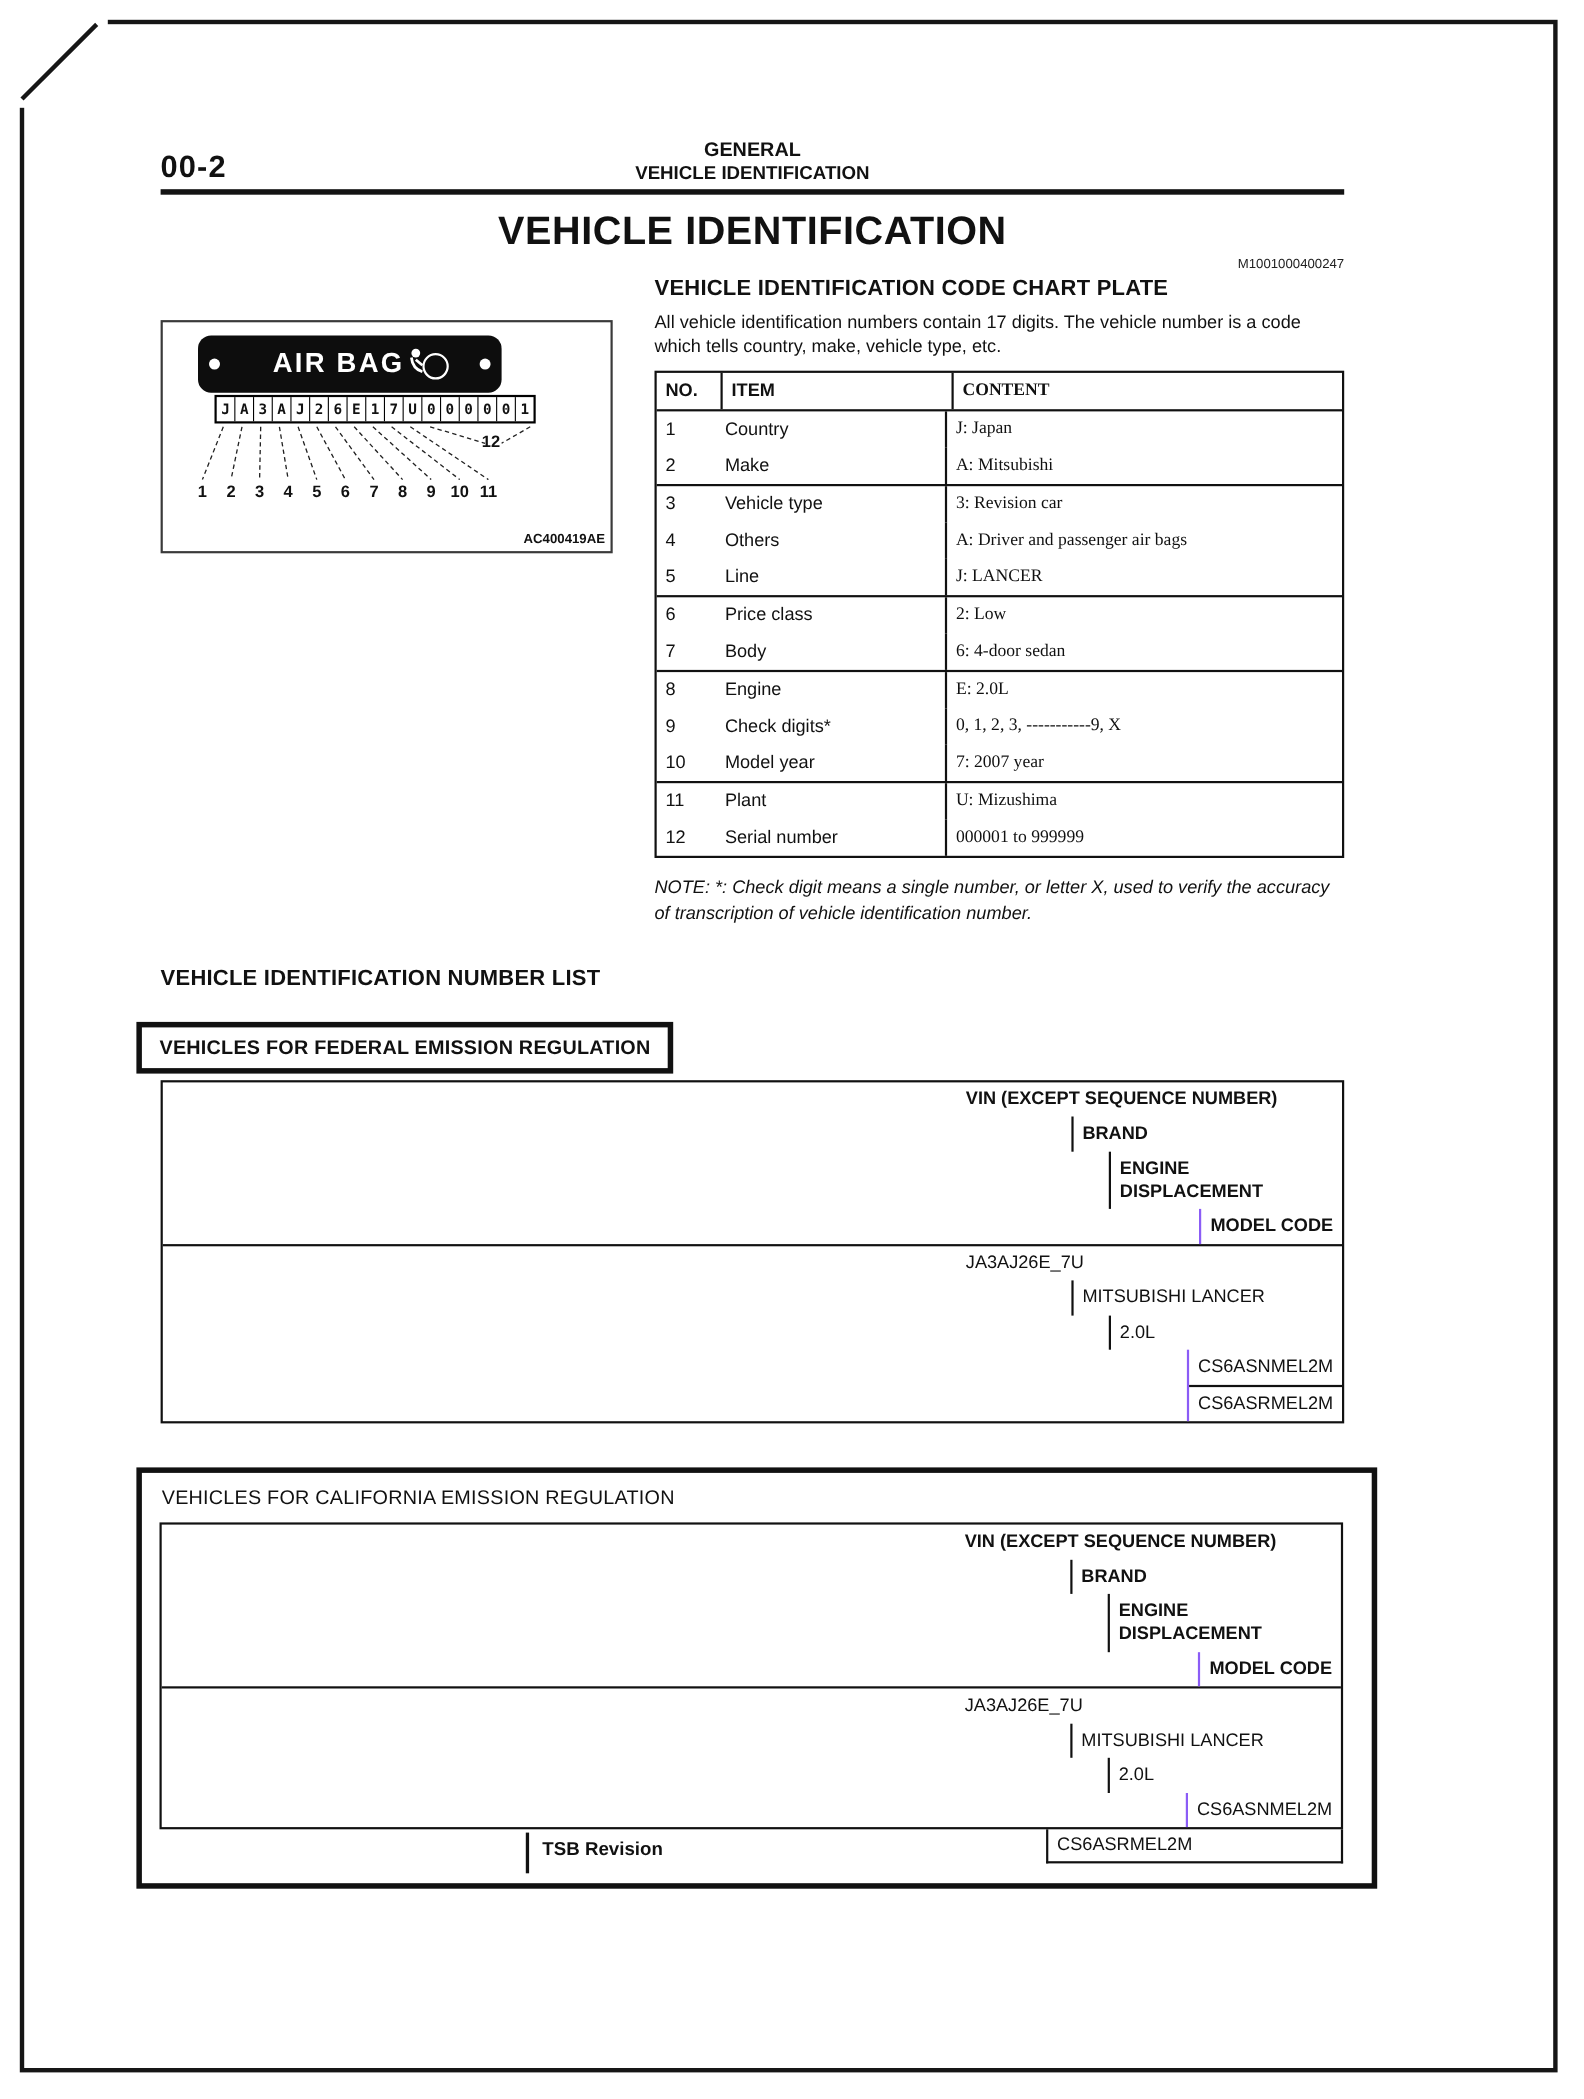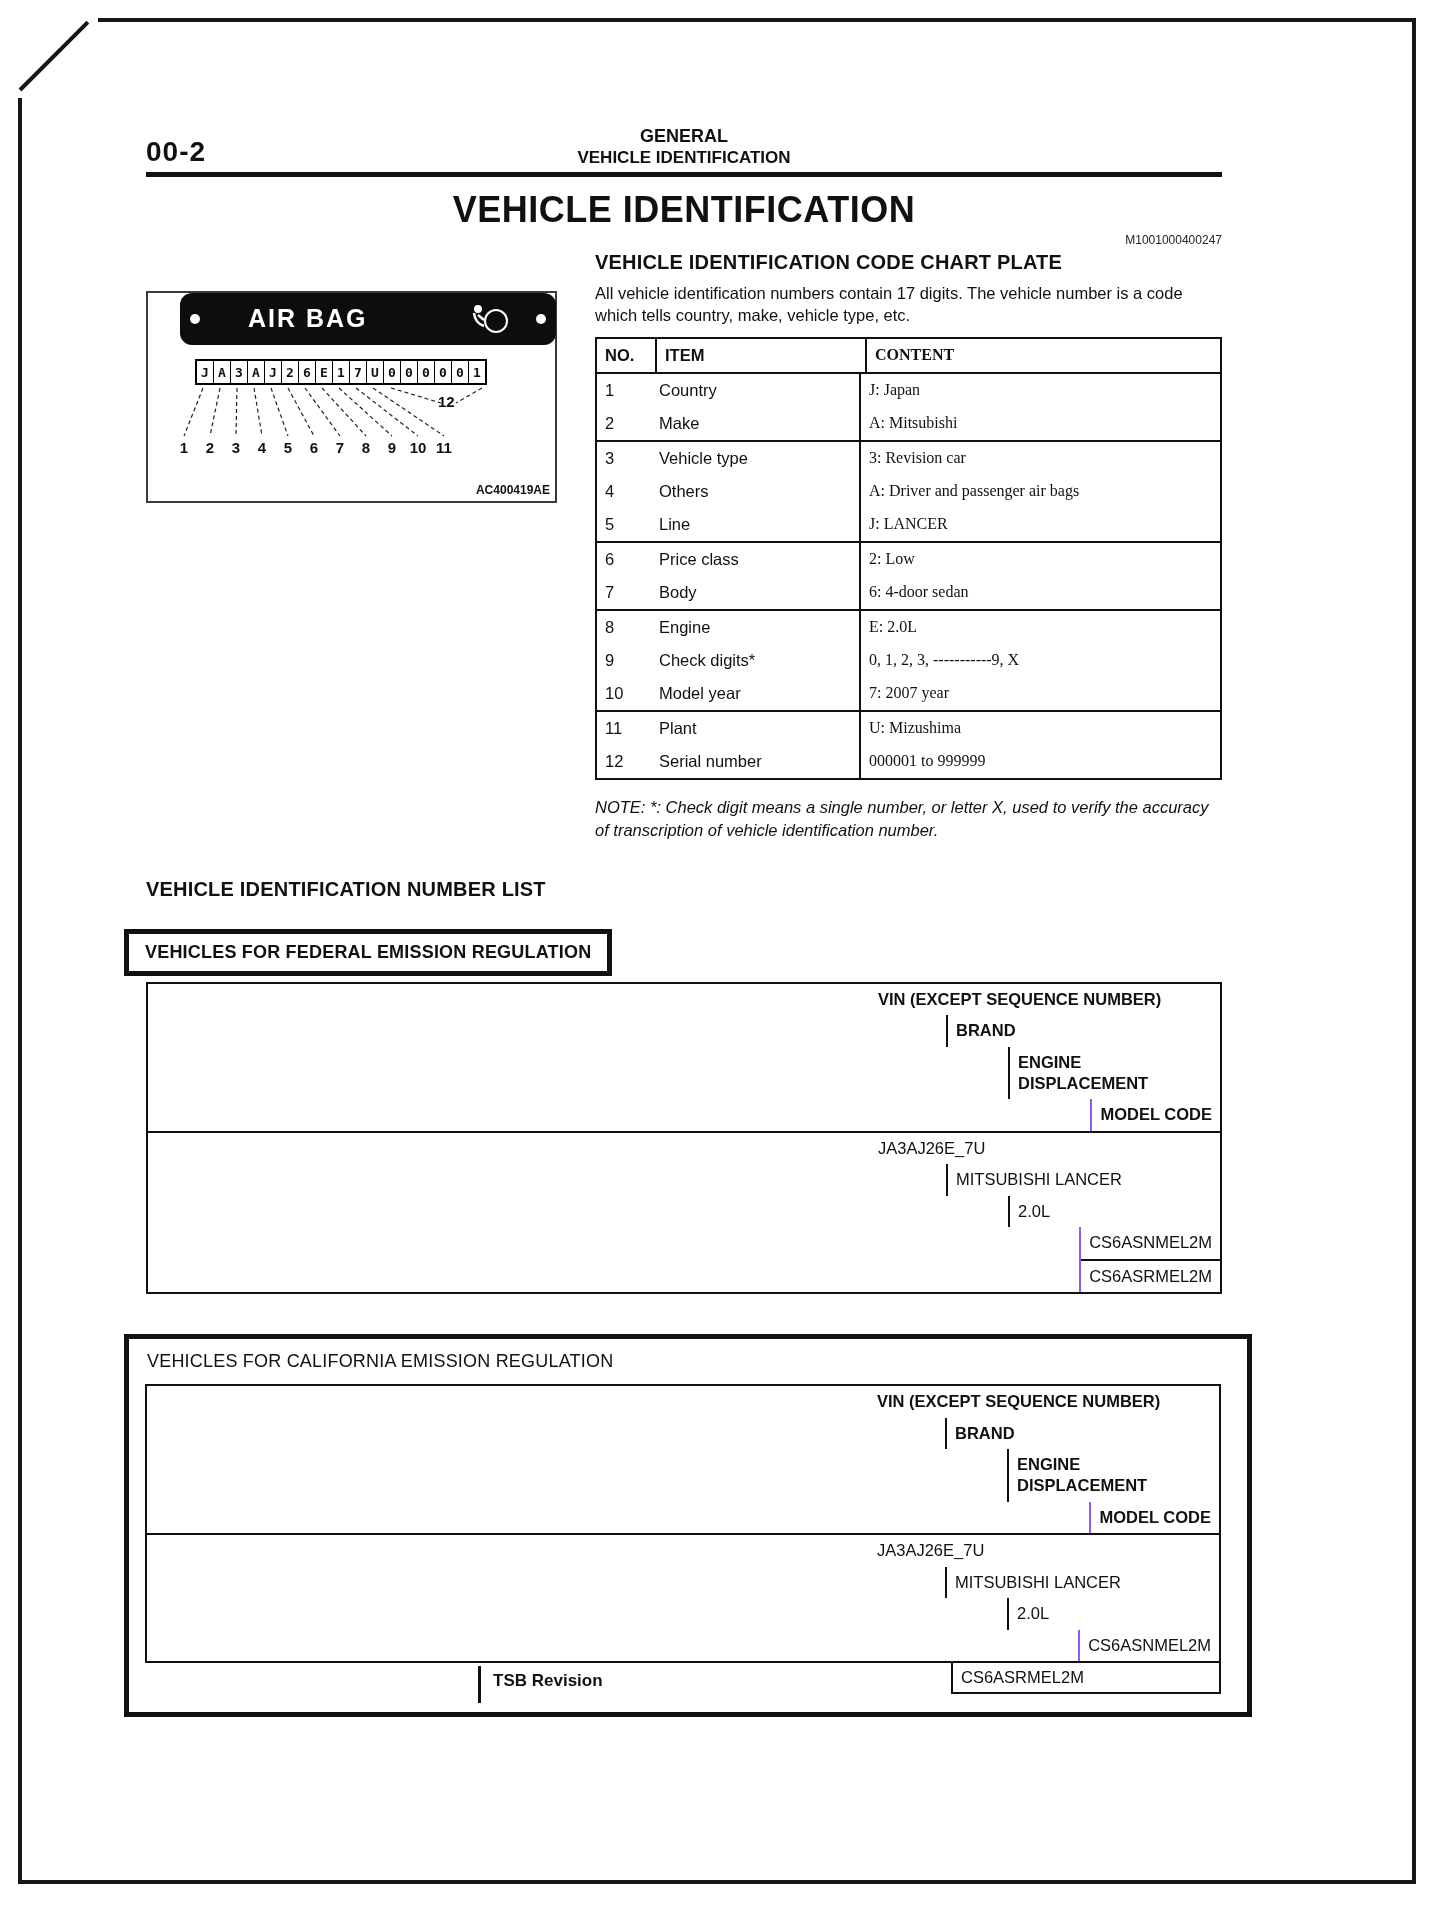--- a/index.html
+++ b/index.html
@@ -40,21 +40,21 @@
   .ct-item{width:200px;padding:7px 0 7px 4px;font-size:16.5px;flex-shrink:0;}
   .ct-head .ct-item{border-left:2px solid #111;padding-left:8px;}
   .ct-content{flex:1;border-left:2px solid #111;padding:7px 8px;font-size:16px;font-family:Liberation Serif, serif;}
 
   .note{font-style:italic;font-size:16.5px;line-height:1.4;margin-top:16px;}
 
   .list-heading{font-size:20px;font-weight:bold;margin-top:36px;letter-spacing:0.2px;}
 
   
   .figure{position:absolute;left:0;top:40px;width:407px;height:208px;border:2px solid #3a3a3a;background:#fff;}
-  .plate{position:absolute;left:32px;top:0;width:376px;height:52px;background:#0d0d0d;border-radius:12px;}
+  .plate{position:absolute;left:32px;top:12px;width:276px;height:52px;background:#0d0d0d;border-radius:12px;}
   .hole{position:absolute;top:21px;width:10px;height:10px;border-radius:50%;background:#fff;}
   .hole.left{left:10px;} .hole.right{right:10px;}
   .plate-label{position:absolute;left:68px;top:11px;color:#fff;font-size:25px;font-weight:bold;letter-spacing:2px;}
   .airbag-icon{position:absolute;right:44px;top:6px;}
   .vin-strip{position:absolute;left:47px;top:66px;width:292px;height:26px;display:flex;
     border:2px solid #000;background:#fff;box-sizing:border-box;}
   .vin-cell{flex:1;display:flex;align-items:center;justify-content:center;
     font-family:"DejaVu Sans Mono", monospace;font-weight:bold;font-size:13px;border-right:1px solid #000;}
   .vin-cell:last-child{border-right:none;}
   .callout-12{position:absolute;left:290px;top:100px;font-size:15px;font-weight:bold;}
@@ -63,21 +63,21 @@
   .leader-svg{position:absolute;left:0;top:0;}
 
   
   .reg-title-box{display:inline-block;border:5px solid #111;padding:8px 16px;font-weight:bold;
     font-size:18px;margin-left:-22px;margin-top:28px;letter-spacing:0.2px;}
   .vt{border:2px solid #111;margin-top:6px;width:1076px;box-sizing:border-box;}
   .vt-row{display:flex;align-items:flex-end;flex-direction:column;}
   .vt-head{font-weight:bold;border-bottom:2px solid #111;}
   .vt-c1,.vt-c2,.vt-c3,.vt-c4{box-sizing:border-box;font-size:16.5px;padding:5px 8px;line-height:1.3;}
   .vt-c1{width:350px;flex-shrink:0;}
-  .vt-c2{width:274px;flex-shrink:0;border-left:2px solid #111;}
+  .vt-c2{width:246px;flex-shrink:0;border-left:2px solid #111;}
   .vt-c3{width:212px;flex-shrink:0;border-left:2px solid #111;}
   .vt-c4{flex:1;border-left:2px solid #8b5cf6;}
   .vt-c4.model-stack{padding:0;}
   .model-stack div{padding:5px 8px;}
   .model-stack .sep{border-top:2px solid #111;}
 
   .ca-box{border:5px solid #111;margin-left:-22px;margin-top:40px;padding:10px 26px 18px 16px;
     width:1128px;box-sizing:border-box;}
   .ca-title{font-weight:normal;font-size:18px;padding:2px 0 6px 2px;letter-spacing:0.2px;}
   .hang{width:270px;margin-left:806px;border:2px solid #111;border-top:none;box-sizing:border-box;

